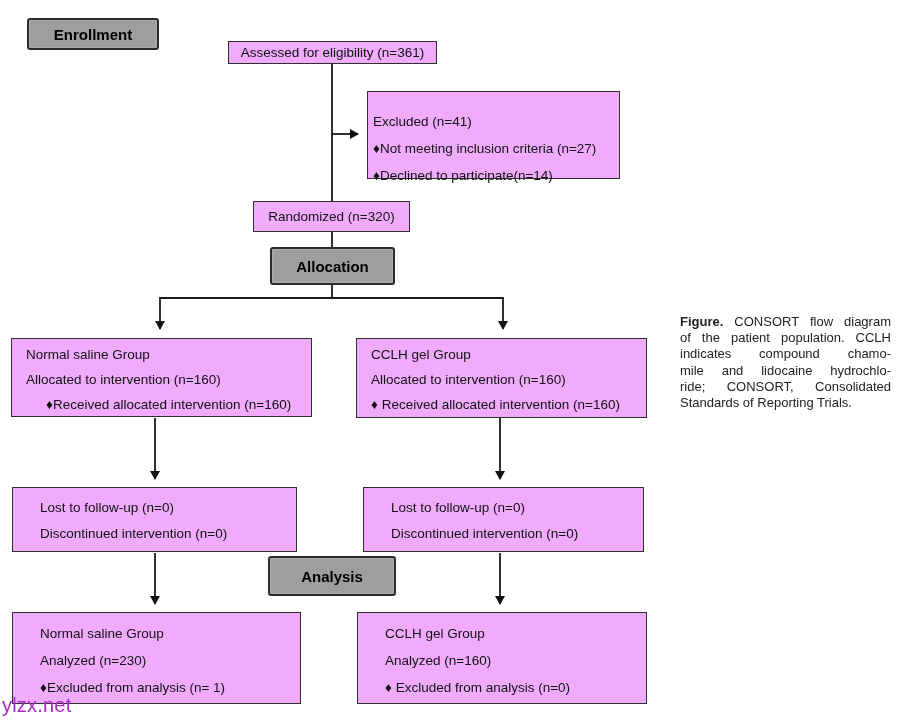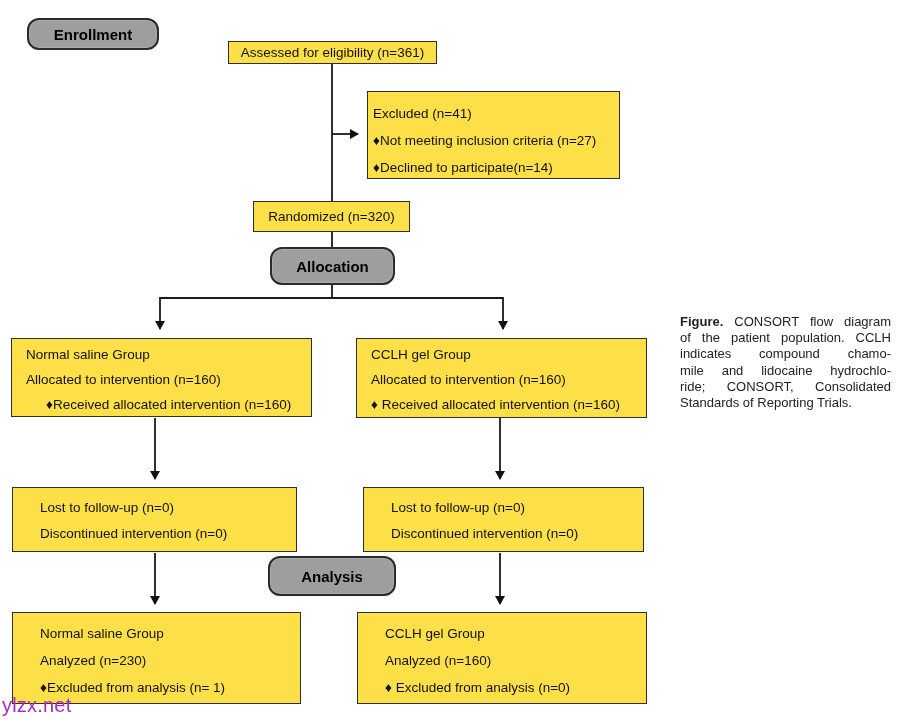--- a/index.html
+++ b/index.html
@@ -4,26 +4,26 @@
 <style>
   html,body{margin:0;padding:0;background:#fff;}
   #canvas{
     position:relative;width:897px;height:720px;background:#fff;overflow:hidden;
     font-family:"Liberation Sans","DejaVu Sans",sans-serif;color:#1a1a1a;
   }
   svg.connectors{position:absolute;left:0;top:0;width:897px;height:720px;pointer-events:none;}
   .stage-badge{
     position:absolute;display:flex;align-items:center;justify-content:center;
     background:var(--badge-fill);border:2px solid var(--badge-border);
-    border-radius:12px;font-weight:bold;font-size:15px;color:#000;
+    border-radius:3px;font-weight:bold;font-size:15px;color:#000;
     box-shadow:inset 0 0 0 1px rgba(255,255,255,.15);
     text-align:center;
   }
   .box{
-    position:absolute;background:#fde047;border:1.6px solid var(--box-border);
+    position:absolute;background:#f0abfc;border:1.6px solid var(--box-border);
     font-size:13.5px;color:#111;box-sizing:border-box;
   }
   .box.center{display:flex;align-items:center;justify-content:center;white-space:nowrap;}
   .bl{display:flex;align-items:center;white-space:nowrap;}
   .caption{
     position:absolute;left:672px;top:314px;width:219px;
     font-size:13px;line-height:16.2px;color:#222;
   }
   .cap-line{text-align:justify;padding-left:8px;}
   .cap-line.just{text-align-last:justify;}
@@ -58,21 +58,21 @@
       <line x1="500" y1="553" x2="500" y2="604" marker-end="url(#arr)"></line>
     </g>
   </svg>
 
   <div class="stage-badge" style="left:27px;top:18px;width:128px;height:28px;">Enrollment</div>
   <div class="stage-badge" style="left:270px;top:247px;width:121px;height:34px;">Allocation</div>
   <div class="stage-badge" style="left:268px;top:556px;width:124px;height:36px;">Analysis</div>
 
   <div class="box center" style="left:228px;top:41px;width:209px;height:23px;">Assessed for eligibility (n=361)</div>
 
-  <div class="box" style="left:367px;top:91px;width:253px;height:88px;padding:8px 4px 0 5px;">
+  <div class="box" style="left:367px;top:91px;width:253px;height:88px;padding:16px 4px 0 5px;">
     <div class="bl" style="height:27px;">Excluded (n=41)</div>
     <div class="bl" style="height:27px;">♦Not meeting inclusion criteria (n=27)</div>
     <div class="bl" style="height:27px;">♦Declined to participate(n=14)</div>
   </div>
 
   <div class="box center" style="left:253px;top:201px;width:157px;height:31px;">Randomized (n=320)</div>
 
   <div class="box" style="left:11px;top:338px;width:301px;height:79px;padding:3px 2px 0 14px;">
     <div class="bl" style="height:25px;">Normal saline Group</div>
     <div class="bl" style="height:25px;">Allocated to intervention (n=160)</div>

